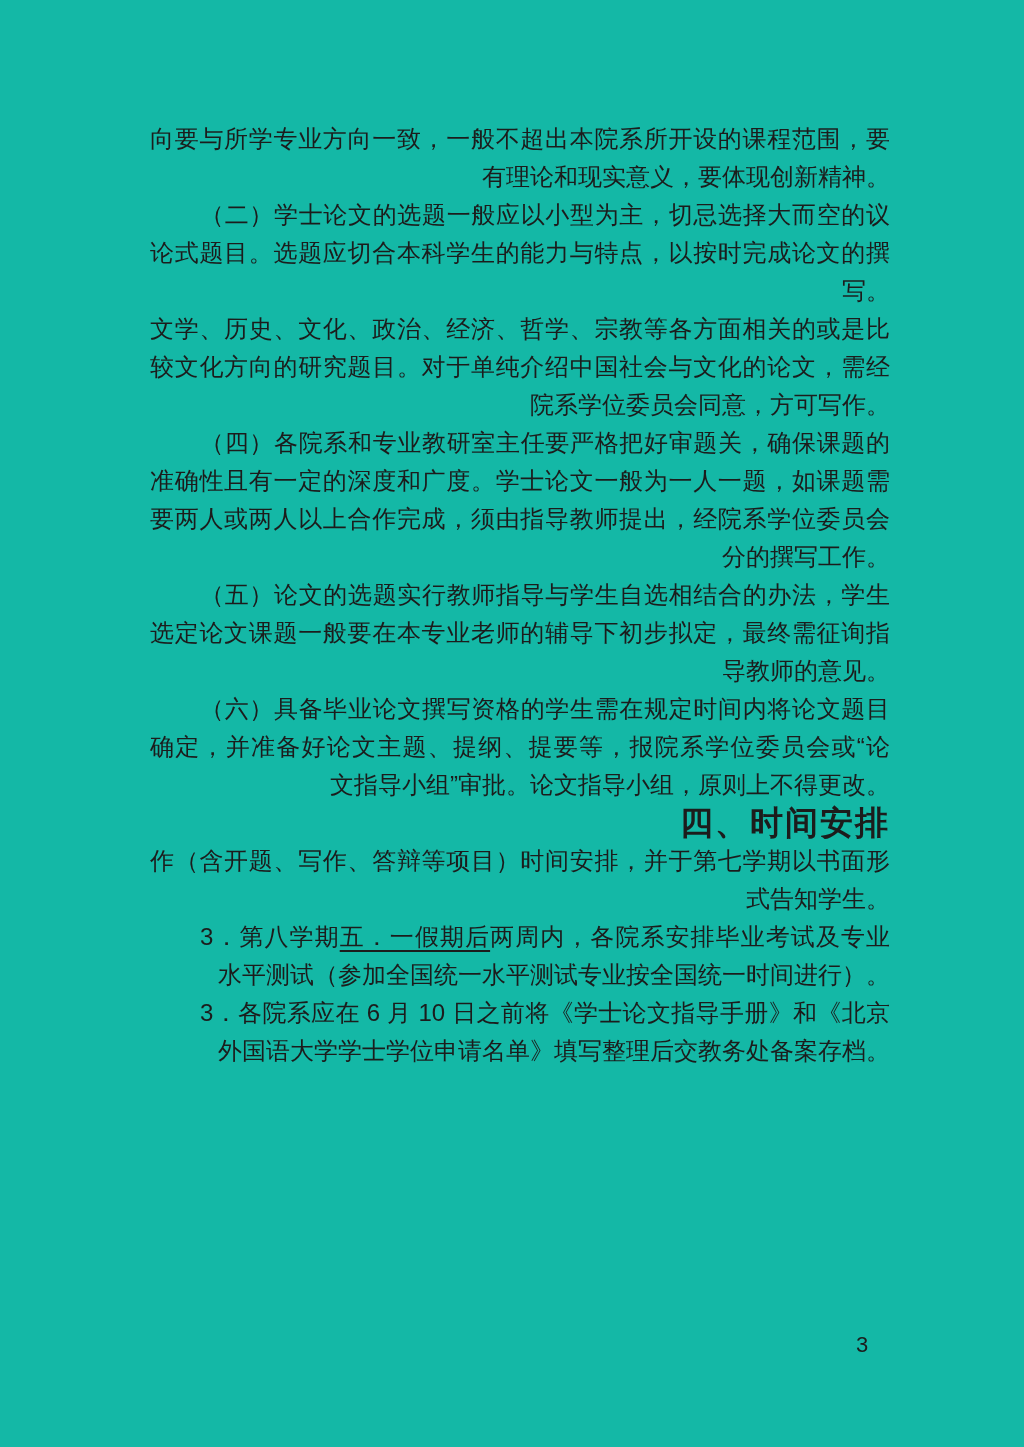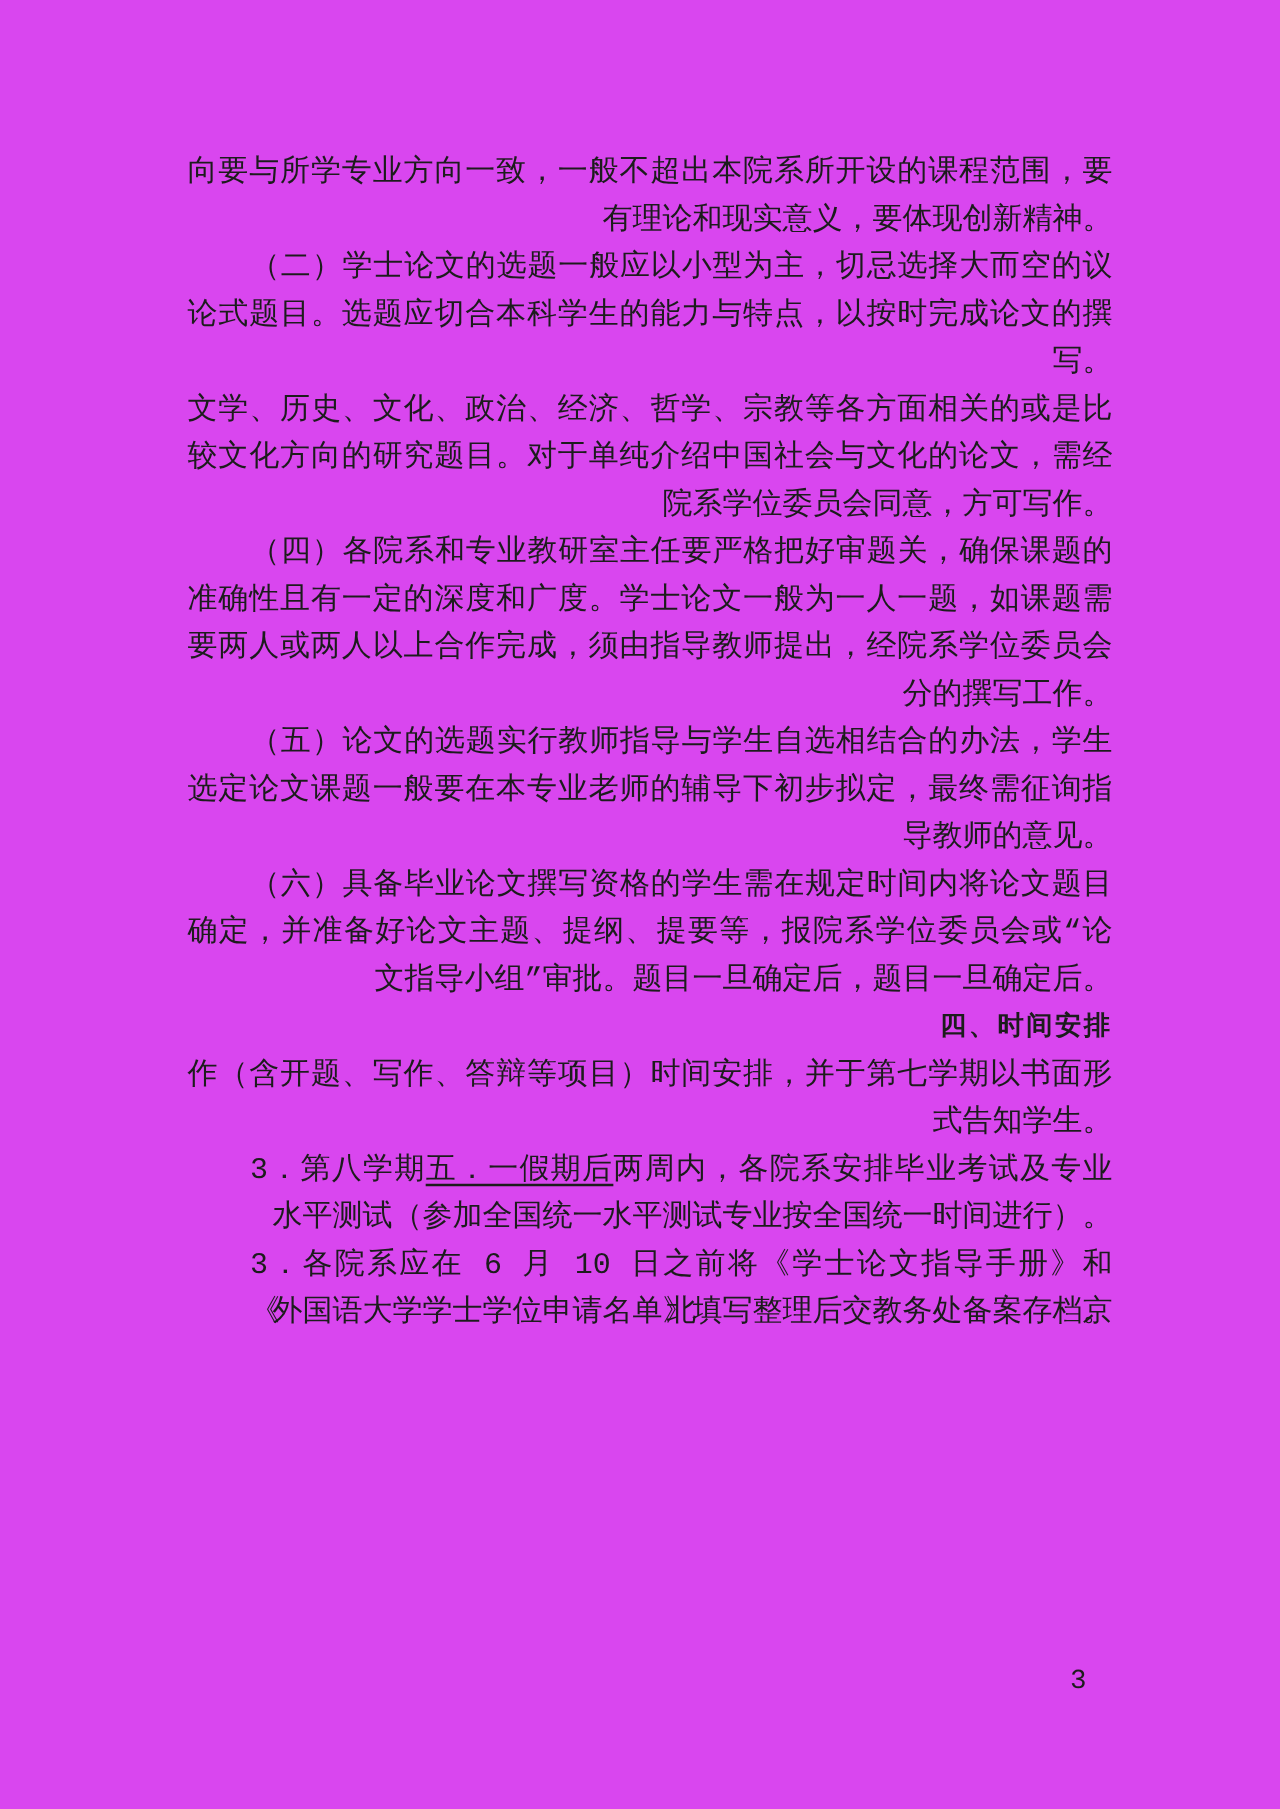--- a/index.html
+++ b/index.html
@@ -4,23 +4,23 @@
 <style>
   html, body {
     margin: 0;
     padding: 0;
     background: #ffffff;
   }
   .page {
     position: relative;
     width: 1024px;
     height: 1447px;
-    background: #d946ef;
+    background: #14b8a6;
     overflow: hidden;
-    font-family: Liberation Mono, monospace;
+    font-family: Liberation Sans, sans-serif;
   }
   .content {
     position: absolute;
     left: 150px;
     top: 120px;
     width: 740px;
     color: #1c1c1c;
     font-size: 24px;
     line-height: 38px;
   }
@@ -36,21 +36,21 @@
   .line.indent {
     padding-left: 50px;
   }
   .line.justify {
     text-align: justify;
     text-align-last: justify;
     text-justify: inter-character;
   }
   .heading .line {
     font-weight: bold;
-    font-size: 21px;
+    font-size: 33px;
     letter-spacing: 2px;
   }
   .u {
     text-decoration: underline;
     text-underline-offset: 5px;
     text-decoration-thickness: 1.5px;
   }
   .page-number {
     position: absolute;
     left: 856px;
@@ -86,21 +86,21 @@
         <div class="line"><span>分的撰写工作。</span></div>
       </div>
       <div class="paragraph">
         <div class="line indent justify"><span>（五）论文的选题实行教师指导与学生自选相结合的办法，学生</span></div>
         <div class="line justify"><span>选定论文课题一般要在本专业老师的辅导下初步拟定，最终需征询指</span></div>
         <div class="line"><span>导教师的意见。</span></div>
       </div>
       <div class="paragraph">
         <div class="line indent justify"><span>（六）具备毕业论文撰写资格的学生需在规定时间内将论文题目</span></div>
         <div class="line justify"><span>确定，并准备好论文主题、提纲、提要等，报院系学位委员会或“论</span></div>
-        <div class="line"><span>文指导小组”审批。题目一旦确定后，题目一旦确定后。</span></div>
+        <div class="line"><span>文指导小组”审批。论文指导小组，原则上不得更改。</span></div>
       </div>
       <div class="heading">
         <div class="line indent"><span>四、时间安排</span></div>
       </div>
       <div class="paragraph">
         <div class="line justify"><span>作（含开题、写作、答辩等项目）时间安排，并于第七学期以书面形</span></div>
         <div class="line"><span>式告知学生。</span></div>
       </div>
       <div class="paragraph">
         <div class="line indent justify"><span>3．第八学期</span><span class="u">五．一假期后</span><span>两周内，各院系安排毕业考试及专业</span></div>

